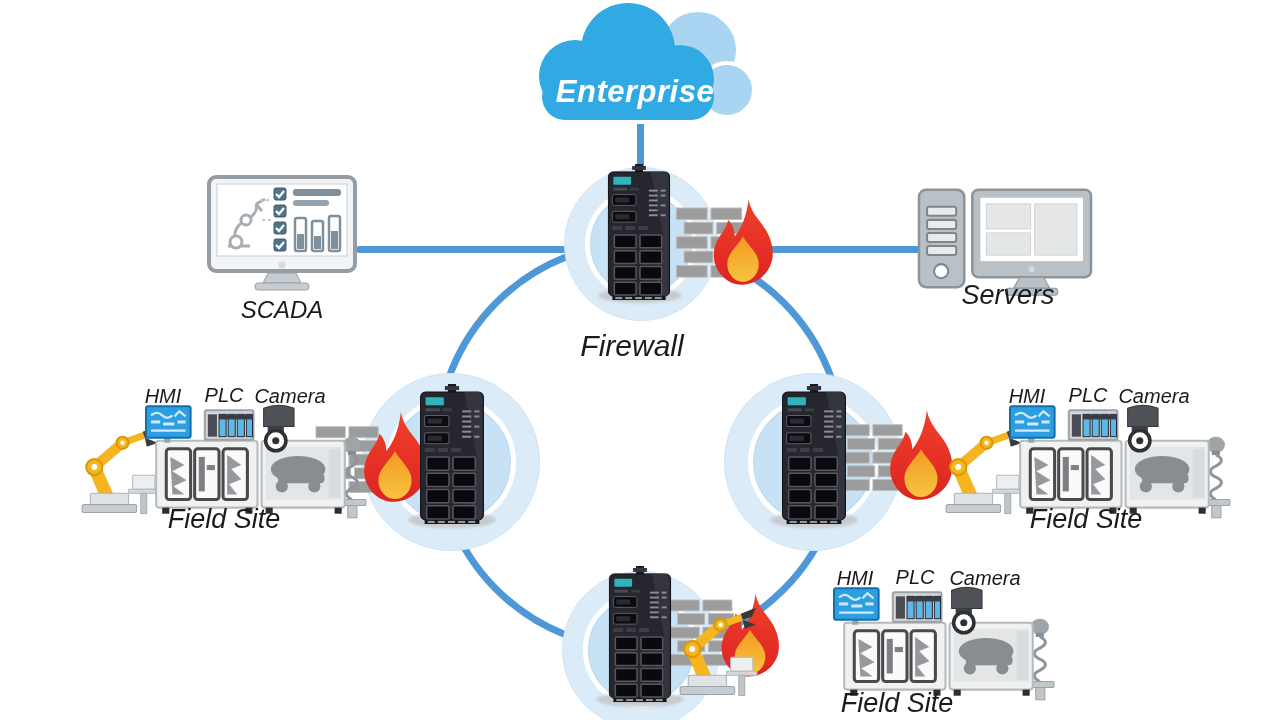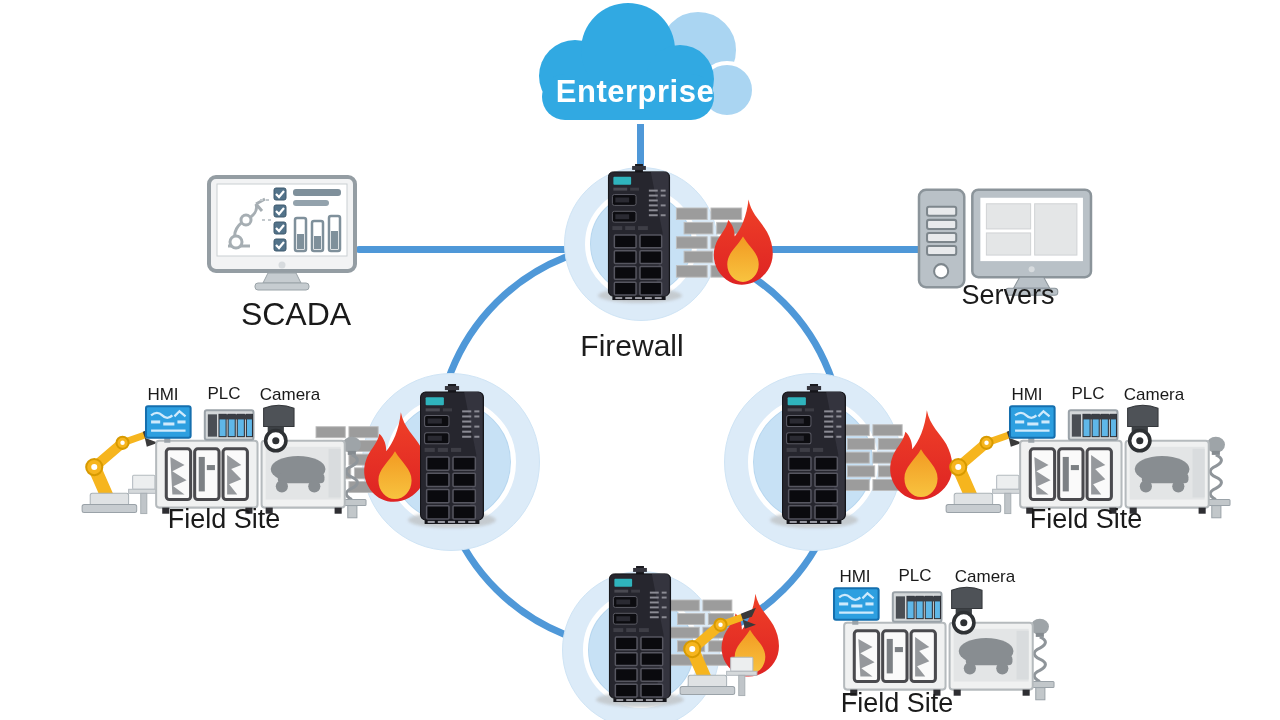--- a/index.html
+++ b/index.html
@@ -1,22 +1,22 @@
 <!DOCTYPE html>
 <html><head>
 <meta charset="utf-8">
 <style>
   html,body{margin:0;padding:0;background:#fff;}
   #canvas{position:relative;width:1280px;height:720px;background:#ffffff;overflow:hidden;
-          font-family:"Liberation Sans","DejaVu Sans",sans-serif;}
+          font-family:"Liberation Sans","DejaVu Sans",sans-serif;font-style:italic;}
   .abs{position:absolute;}
   svg.abs{overflow:visible;}
   .label{position:absolute;color:#1a1a1a;text-align:center;white-space:nowrap;
          transform:translateX(-50%);font-family:"Liberation Sans",sans-serif;}
-  .lbl-sm{font-size:17px;font-weight:400;}
+  .lbl-sm{font-size:20px;font-weight:400;}
   .lbl-md{font-size:27px;font-weight:400;}
   .cloud-label{position:absolute;color:#ffffff;font-size:31px;font-weight:bold;
                text-align:center;transform:translateX(-50%);letter-spacing:.5px;}
   .center-title{position:absolute;transform:translateX(-50%);text-align:center;
                 font-size:30px;line-height:38px;color:#1c1c1c;}
   .conn{position:absolute;height:7px;background:#4f98d8;border-radius:3px;}
   .stem{position:absolute;width:7px;background:#4f98d8;}
   
   .node{position:absolute;border-radius:50%;background:#dcebf8;border:1px solid #cfe4f5;}
   .node .ring{position:absolute;inset:13%;border-radius:50%;background:#c7e1f5;
@@ -339,21 +339,21 @@
     </svg>
 
   <svg class="abs" style="left:530px;top:0px;width:230px;height:135px;" viewBox="0 0 230 135">
       <use href="#sym-cloud"></use>
     </svg>
   <div class="cloud-label" style="left:635px;top:74px;">Enterprise</div>
 
   <svg class="abs" style="left:208px;top:176px;width:150px;height:115px;" viewBox="0 0 150 115">
       <use href="#sym-scada"></use>
     </svg>
-  <div class="label lbl-md" style="left:296px;top:296px;font-size:32px;">SCADA</div>
+  <div class="label lbl-md" style="left:282px;top:296px;font-size:24px;">SCADA</div>
 
   <svg class="abs" style="left:918px;top:186px;width:176px;height:112px;" viewBox="0 0 175 110">
       <use href="#sym-servers"></use>
     </svg>
   <div class="label lbl-md" style="left:1008px;top:280px;">Servers</div>
 
   <div class="center-title" style="left:632px;top:327px;">
     <div>Firewall</div>
   </div>
 

